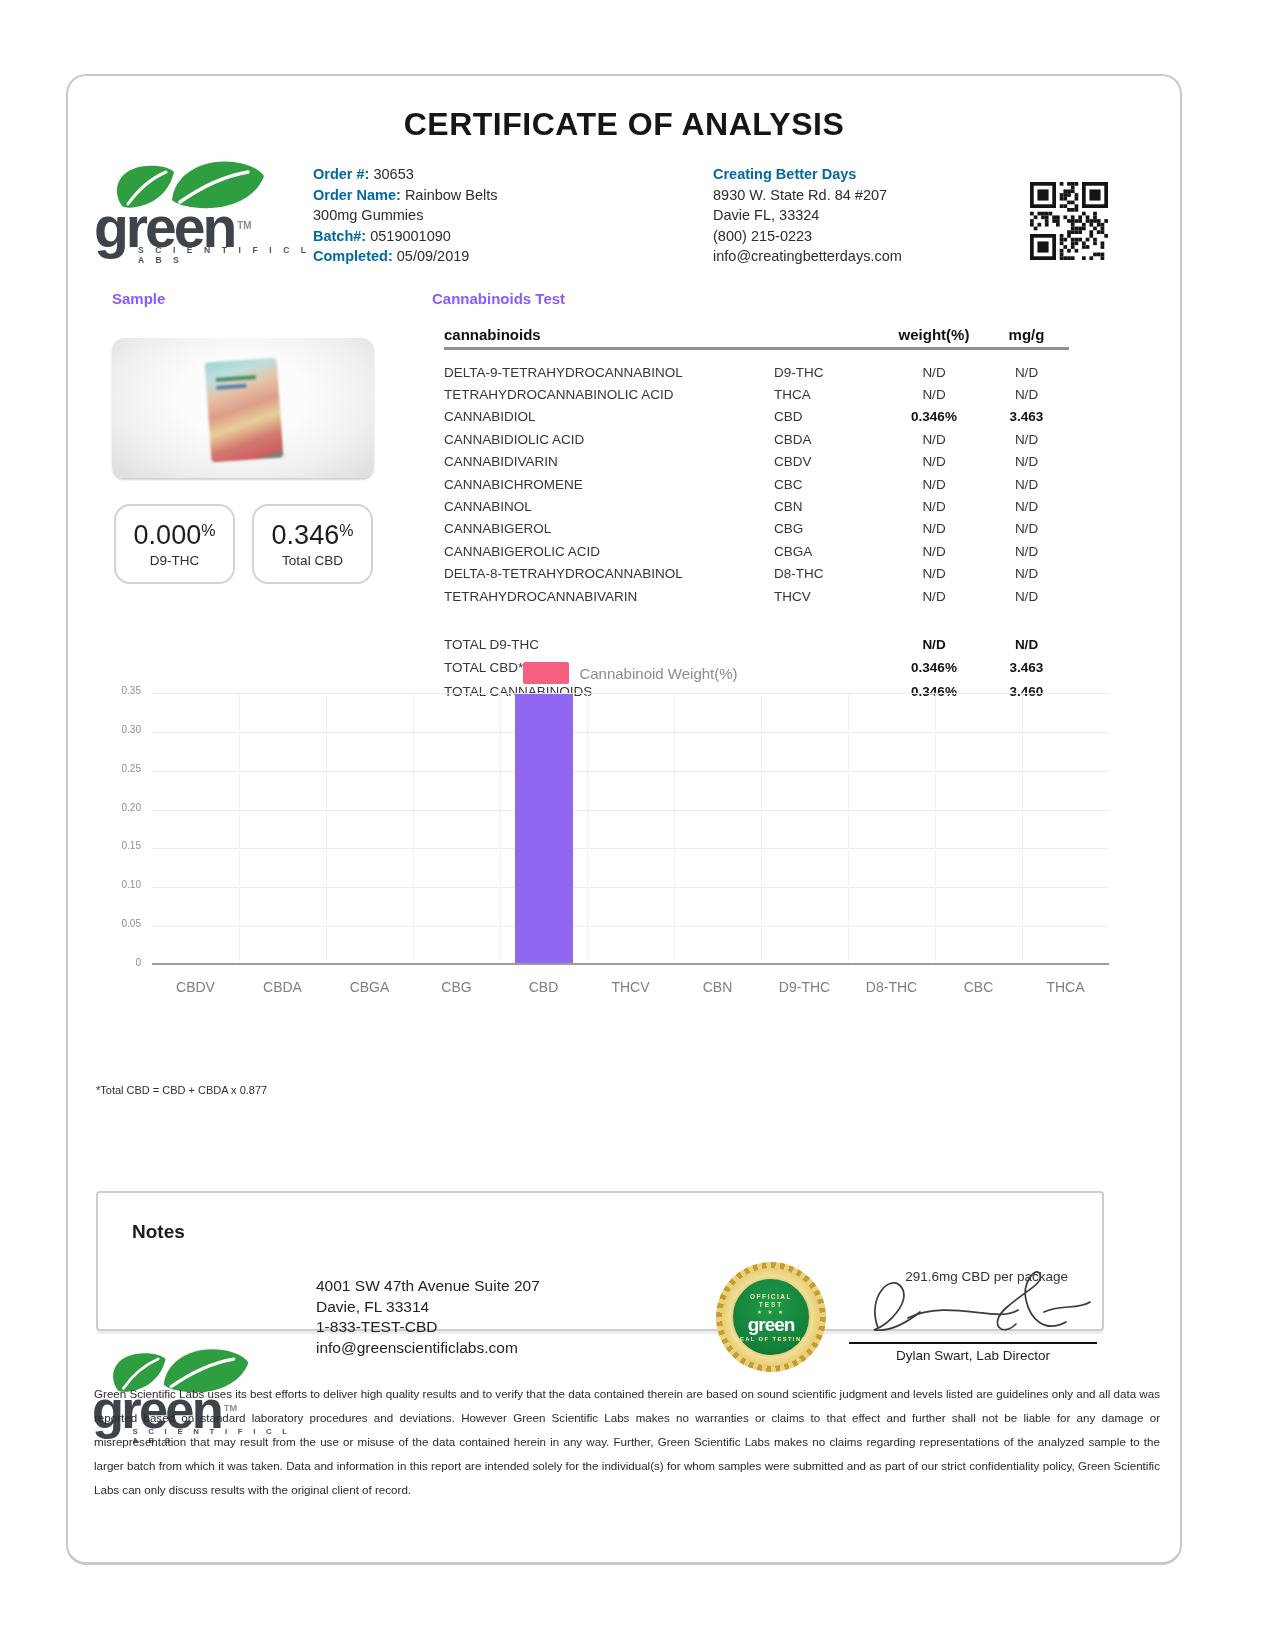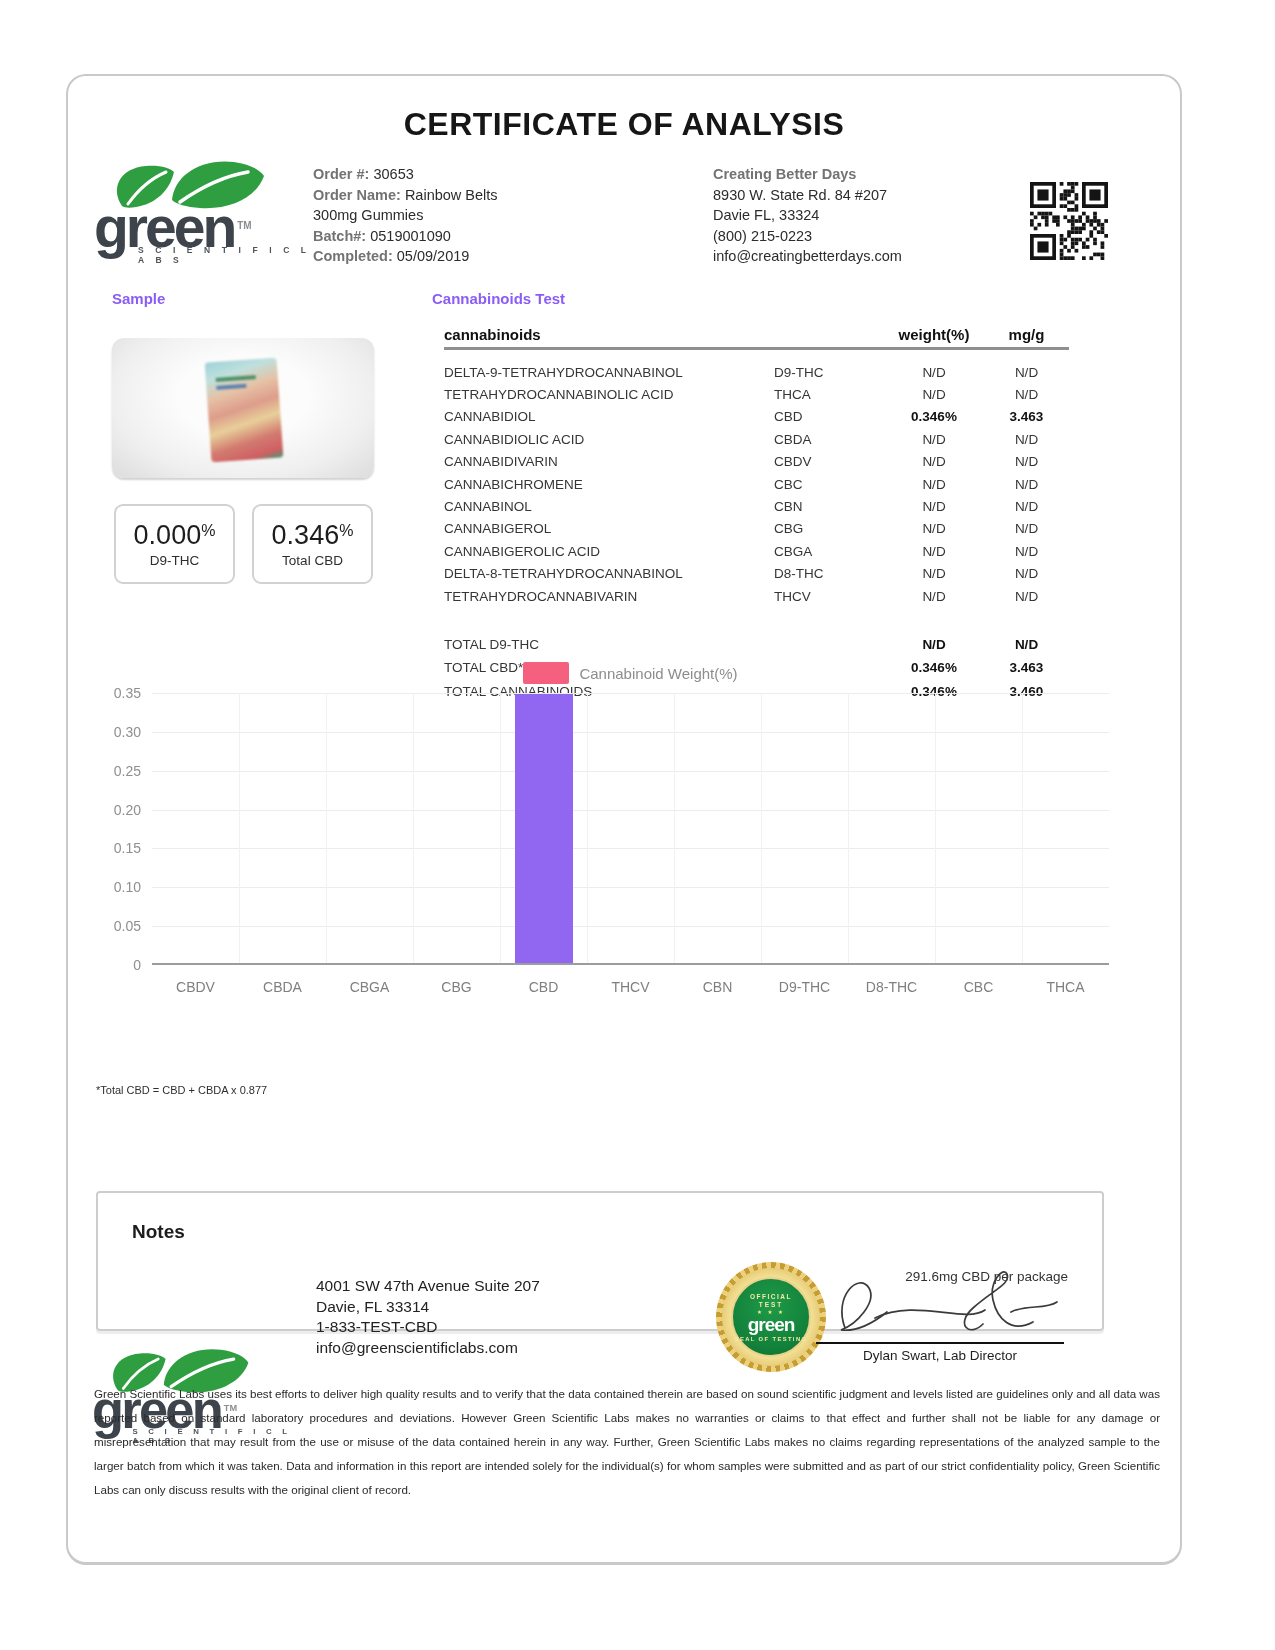--- a/index.html
+++ b/index.html
@@ -16,39 +16,39 @@
   .brand { position:absolute; width:230px; }
   .brand-hdr { left:26px; top:84px; }
   .brand svg.leaves { display:block; margin-left:14px; }
   .brand-word { font-size:57px; font-weight:bold; color:#3e444b; letter-spacing:-3px; line-height:40px; margin-top:-16px; }
   .brand-word .tm { font-size:10px; font-weight:bold; color:#8a8f94; letter-spacing:0; vertical-align:18px; margin-left:3px; }
   .brand-sub { font-size:8.5px; letter-spacing:4.6px; color:#4e545a; margin:-2px 0 0 44px; font-weight:bold; }
 
   .hdr-block { position:absolute; font-size:14.5px; line-height:20.5px; color:#2c2c2c; }
   .order-block { left:245px; top:88px; }
   .client-block { left:645px; top:88px; }
-  .hdr-block b { color:#737373; }
+  .hdr-block b { color:#0369a1; }
 
   .qr { position:absolute; left:962px; top:106px; width:78px; height:78px; }
 
   
   .h2 { font-size:15px; font-weight:bold; color:#8b5cf6; }
   .sample-h { position:absolute; left:44px; top:214px; }
   .test-h { position:absolute; left:364px; top:214px; }
 
   .sample-photo { position:absolute; left:44px; top:262px; width:262px; height:140px; border-radius:12px;
       background: radial-gradient(ellipse at 50% 42%, #fcfcfc 35%, #efefef 70%, #dcdcdc 100%);
       box-shadow: 0 2px 2px rgba(0,0,0,.18); overflow:hidden; }
   .pouch { position:absolute; left:96px; top:22px; width:72px; height:100px; transform:rotate(-4deg);
       border-radius:4px; filter:blur(1.1px);
       background: linear-gradient(165deg, #9fd2d8 0%, #bfe0dd 16%, #e6c2a6 32%, #dd9d8a 48%, #e8cf9a 62%, #d27a70 78%, #cf5f62 92%, #3f9c74 100%); }
   .pouch:before { content:""; position:absolute; left:10px; top:16px; width:40px; height:4px; background:#2e7f4f; opacity:.8; }
   .pouch:after  { content:""; position:absolute; left:10px; top:24px; width:30px; height:4px; background:#3f6fae; opacity:.8; }
 
-  .stat-box { position:absolute; top:428px; width:121px; height:80px; border:2px solid #d2d2d2; border-radius:9px;
+  .stat-box { position:absolute; top:428px; width:121px; height:80px; border:2px solid #d2d2d2; border-radius:16px;
       text-align:center; padding-top:14px; background:#fff; }
   .stat-1 { left:46px; } .stat-2 { left:184px; }
   .stat-val { font-size:27px; color:#1d1d1d; letter-spacing:0; }
   .stat-val sup { font-size:16px; vertical-align:8px; }
   .stat-lbl { font-size:13.5px; color:#2e2e2e; margin-top:2px; }
 
   
   .ctable { position:absolute; left:376px; top:250px; width:625px; font-size:13.5px; color:#363636; }
   .thead { display:flex; font-weight:bold; font-size:15px; color:#111; padding-bottom:4px; border-bottom:3px solid #8f8f8f; }
   .trow  { display:flex; height:22.4px; align-items:center; }
@@ -64,21 +64,21 @@
 
   
   .legend { position:absolute; left:84px; top:586px; width:957px; display:flex; justify-content:center; align-items:center; gap:10px; }
   .legend-swatch { width:46px; height:22px; border-radius:2px; }
   .legend-label { font-size:15px; color:#8d8d8d; }
 
   .plot { position:absolute; left:84px; top:617px; width:957px; height:272px; border-bottom:2px solid #9c9c9c; }
   .gridline { position:absolute; left:0; width:100%; height:1px; background:#ececec; }
   .vline { position:absolute; top:0; bottom:0; width:1px; background:#f4eff2; }
   .ytick { position:absolute; right:100%; margin-right:11px; width:50px; text-align:right;
-           font-size:14px; color:#8f8f8f; transform:translateY(-8px); }
+           font-size:10px; color:#8f8f8f; transform:translateY(-8px); }
   .bar { position:absolute; bottom:0; width:58px; }
   .xlabels { position:absolute; left:84px; top:903px; width:957px; display:flex; }
   .xlabel { flex:1; text-align:center; font-size:14px; color:#7f7f7f; }
 
   .footnote { position:absolute; left:28px; top:1008px; font-size:11px; color:#2f2f2f; }
 
   
   .notes-box { position:absolute; left:28px; top:1115px; width:1008px; height:140px;
       border:2px solid #cdcdcd; border-radius:4px; box-shadow:0 3px 0 rgba(0,0,0,.07); padding:28px 34px; }
   .notes-h { font-size:19px; font-weight:bold; color:#1c1c1c; }
@@ -96,21 +96,21 @@
       display:flex; align-items:center; justify-content:center; }
   .seal-inner { width:80px; height:80px; border-radius:50%; border:2px solid #e9d289;
       background: radial-gradient(circle at 50% 35%, #1e9a49 0%, #12803a 70%, #0d6a2f 100%);
       display:flex; flex-direction:column; align-items:center; justify-content:center; color:#f7eaa8; }
   .seal-top { font-size:6.5px; letter-spacing:1.5px; font-weight:bold; }
   .seal-test { font-size:6.5px; letter-spacing:2px; font-weight:bold; margin-top:1px; }
   .seal-stars { font-size:5.5px; color:#ffe98c; margin-top:1px; letter-spacing:2px; }
   .seal-brand { font-size:19px; font-weight:bold; color:#fff; letter-spacing:-1px; line-height:18px; margin-top:1px; }
   .seal-bottom { font-size:5.8px; letter-spacing:1.4px; font-weight:bold; margin-top:2px; }
 
-  .sig-block { position:absolute; left:742px; top:1190px; width:260px; text-align:center; }
+  .sig-block { position:absolute; left:775px; top:1190px; width:260px; text-align:center; }
   .sig-line { border-top:2px solid #111; margin-top:-6px; width:248px; margin-left:6px; }
   .sig-name { font-size:13.5px; color:#1e1e1e; margin-top:4px; text-align:center; }
 
   .disclaimer { position:absolute; left:26px; top:1306px; width:1066px;
       font-size:11.6px; line-height:24px; color:#2a2a2a; text-align:justify; }
 </style>
 </head>
 <body>
 
 <div class="card">

